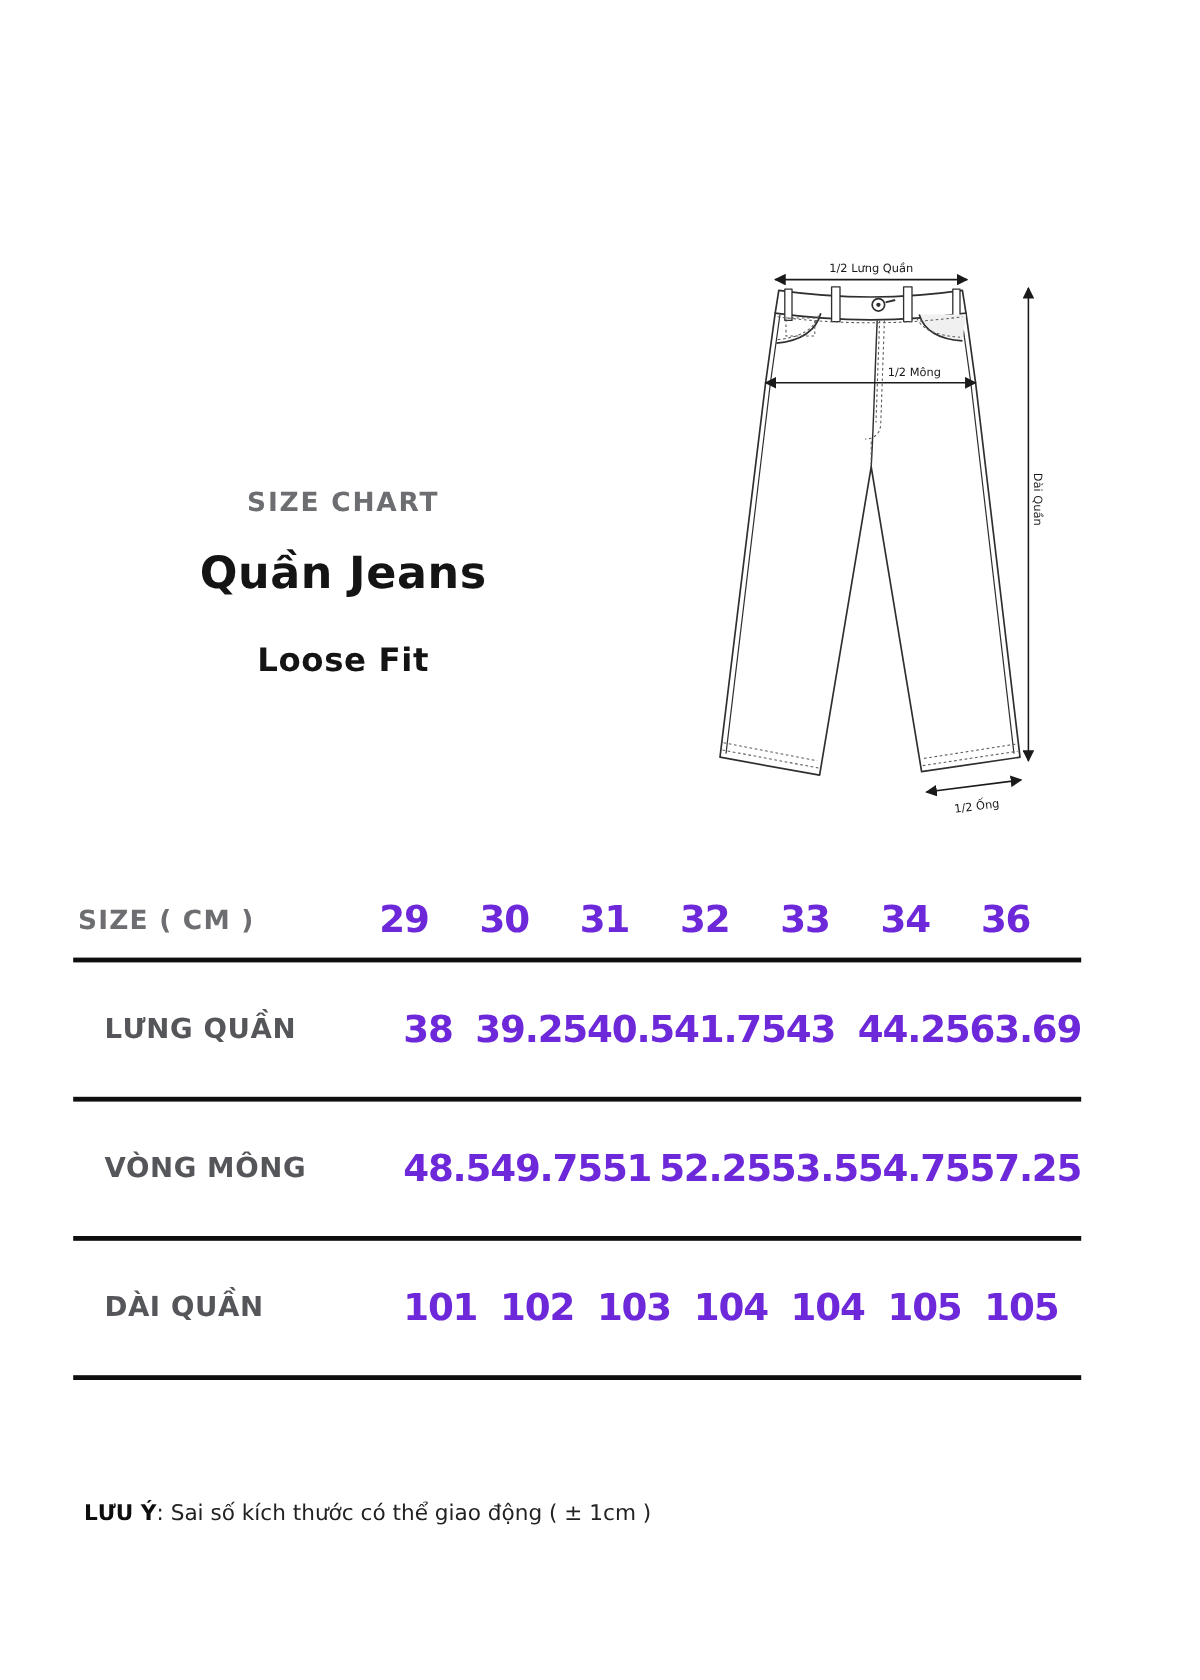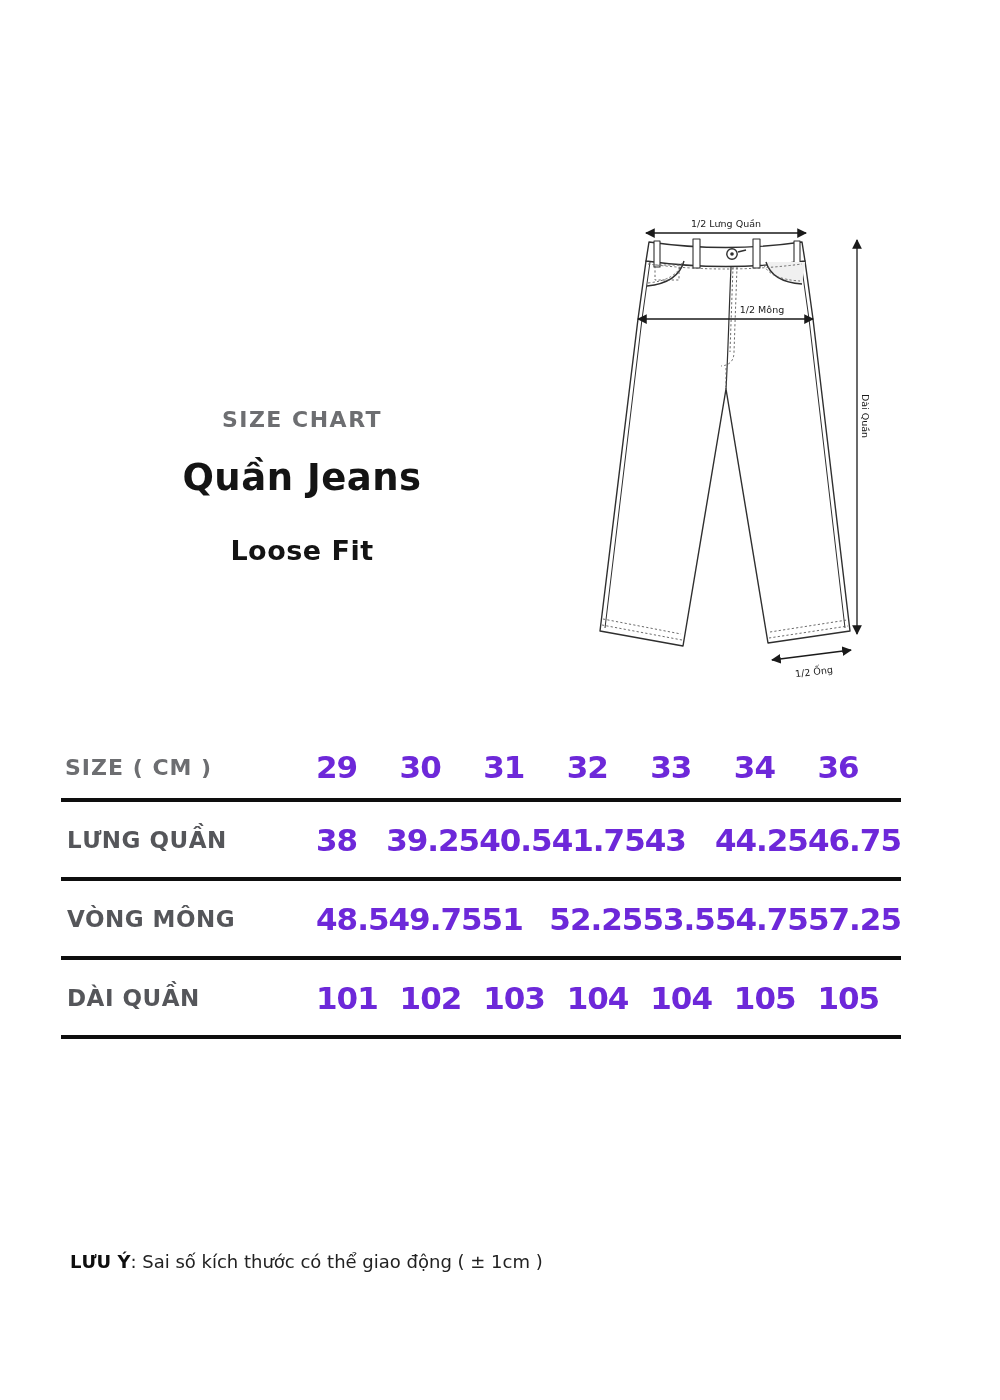--- a/index.html
+++ b/index.html
@@ -4,35 +4,35 @@
 <style>
   html,body{margin:0;padding:0;}
   body{
     width:1000px;height:1400px;background:#ffffff;
     font-family:"DejaVu Sans","Liberation Sans",sans-serif;
     color:#161616;position:relative;overflow:hidden;
   }
   .page{position:absolute;inset:0;background:#fff;}
 
   
-  .intro{position:absolute;left:82px;top:407px;width:440px;text-align:center;}
+  .intro{position:absolute;left:66px;top:407px;width:440px;text-align:center;}
   .eyebrow{font-size:22px;font-weight:bold;letter-spacing:1.5px;color:#6d6e71;}
   .title{font-size:37px;font-weight:bold;color:#141414;margin-top:24px;letter-spacing:0.5px;}
   .subtitle{font-size:27px;font-weight:bold;color:#141414;margin-top:36px;letter-spacing:0.5px;}
 
   
   .sketch{position:absolute;left:580px;top:216px;width:320px;height:480px;}
   .sketch svg{display:block;width:100%;height:100%;}
   .dim-label{font-size:9.5px;fill:#1a1a1a;font-weight:500;}
 
   
   .size-table{position:absolute;left:61px;top:736px;width:840px;}
   .trow{display:grid;grid-template-columns:255px repeat(7,1fr);align-items:center;}
   .trow.head{height:62px;}
-  .trow.data{height:75px;}
+  .trow.data{height:112px;margin-left:20px;}
   .rule{height:4px;background:#0e0e0e;}
   .rowlabel{font-size:23px;font-weight:bold;color:#55565a;letter-spacing:0.5px;padding-left:6px;white-space:nowrap;}
   .headlabel{font-size:22px;font-weight:bold;color:#6d6e71;letter-spacing:1px;padding-left:4px;white-space:nowrap;}
   .num{font-size:31px;font-weight:bold;color:#6d28d9;text-align:left;letter-spacing:-1px;white-space:nowrap;}
   .trow.head .num{font-size:31px;}
 
   
   .note{position:absolute;left:70px;top:1233px;font-size:18px;color:#222;}
   .note b{font-weight:bold;color:#0e0e0e;}
 </style>
@@ -123,21 +123,21 @@
     <div class="rule"></div>
 
     <div class="trow data">
       <div class="rowlabel">LƯNG QUẦN</div>
       <div class="num">38</div>
       <div class="num">39.25</div>
       <div class="num">40.5</div>
       <div class="num">41.75</div>
       <div class="num">43</div>
       <div class="num">44.25</div>
-      <div class="num">46.75</div>
+      <div class="num">63.69</div>
     </div>
     <div class="rule"></div>
 
     <div class="trow data">
       <div class="rowlabel">VÒNG MÔNG</div>
       <div class="num">48.5</div>
       <div class="num">49.75</div>
       <div class="num">51</div>
       <div class="num">52.25</div>
       <div class="num">53.5</div>

